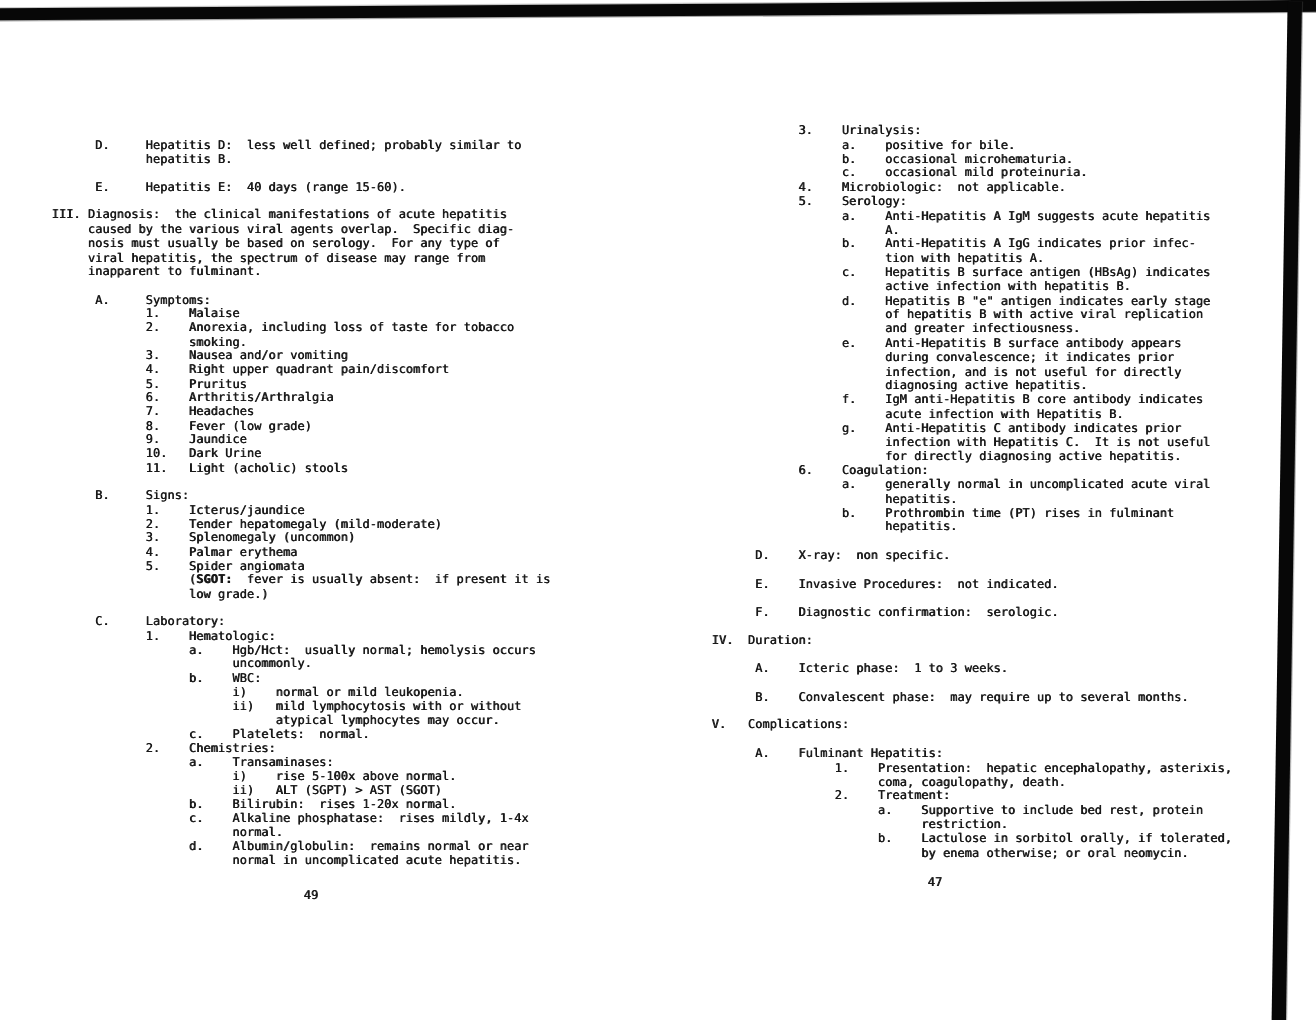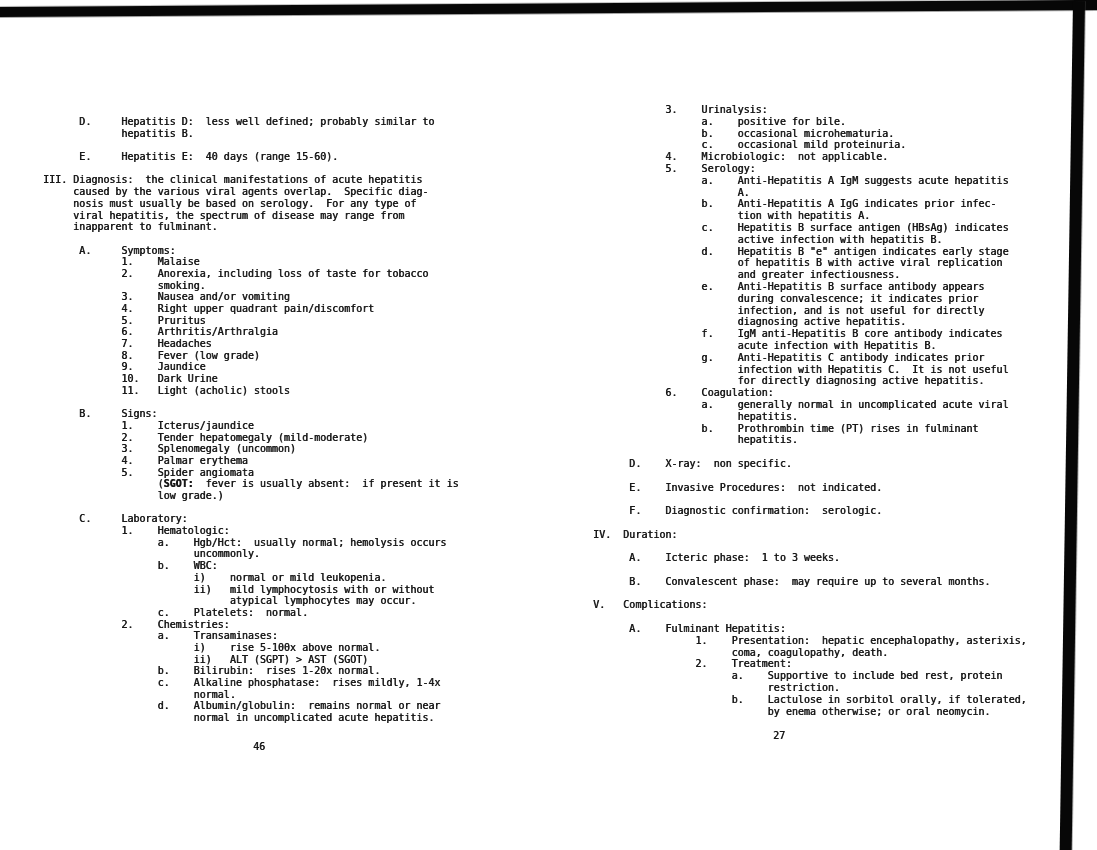--- a/index.html
+++ b/index.html
@@ -163,17 +163,17 @@
 
       A.    Fulminant Hepatitis:
                  1.    Presentation:  hepatic encephalopathy, asterixis,
                        coma, coagulopathy, death.
                  2.    Treatment:
                        a.    Supportive to include bed rest, protein
                              restriction.
                        b.    Lactulose in sorbitol orally, if tolerated,
                              by enema otherwise; or oral neomycin.</pre>
 
-  <div class="pagenum" id="pagenum-left">46</div>
+  <div class="pagenum" id="pagenum-left">49</div>
 
-  <div class="pagenum" id="pagenum-right">27</div>
+  <div class="pagenum" id="pagenum-right">47</div>
 
 </div>
 
 </body></html>

